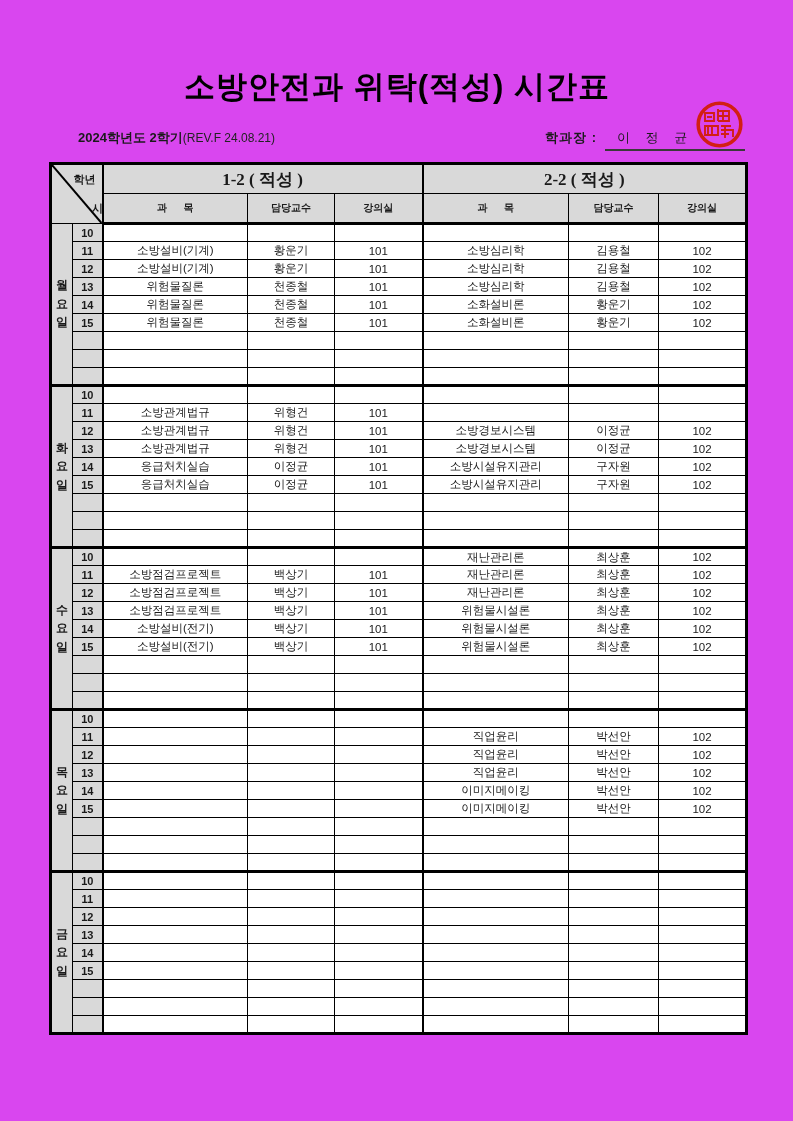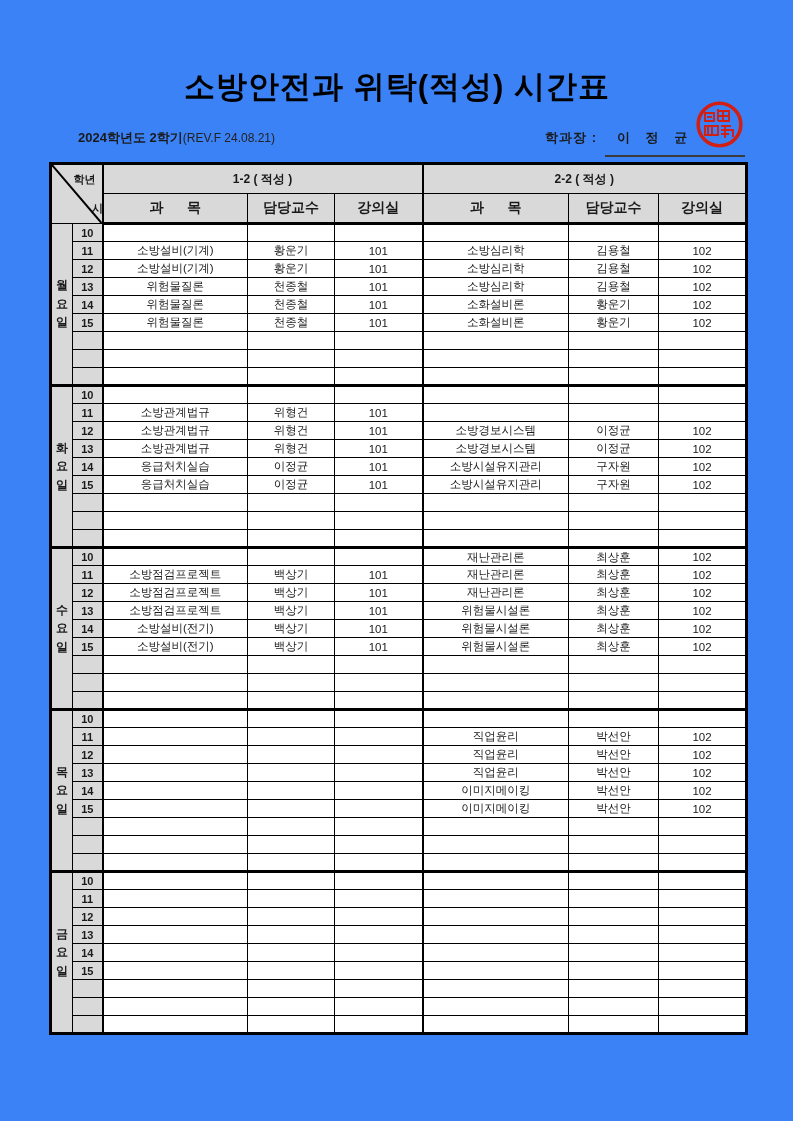--- a/index.html
+++ b/index.html
@@ -4,57 +4,57 @@
 <style>
   :root{
     --header-bg:#d9d9d9;
     --border:#000000;
     --ink:#1a1a1a;
     --stamp:#d21f14;
   }
   *{margin:0;padding:0;box-sizing:border-box;}
   html,body{background:#ffffff;}
   body{font-family:"Liberation Sans","DejaVu Sans",sans-serif;color:var(--ink);}
-  .page{position:relative;width:793px;height:1121px;background:#3b82f6;overflow:hidden;}
+  .page{position:relative;width:793px;height:1121px;background:#d946ef;overflow:hidden;}
 
   .title{
     position:absolute;top:66px;left:49px;width:696px;
     text-align:center;font-size:31px;font-weight:900;letter-spacing:1px;color:#000;
   }
 
   .meta-row{
     position:absolute;top:129px;left:49px;width:696px;
     display:flex;justify-content:space-between;align-items:baseline;
   }
   .meta-left{padding-left:29px;display:flex;align-items:baseline;justify-content:center;}
   .semester{font-size:13px;font-weight:bold;}
   .revision{font-size:12px;color:#222;}
   .meta-right{display:flex;align-items:baseline;}
   .head-label{font-size:13px;font-weight:bold;letter-spacing:1px;text-align:right;}
   .signature-line{
     display:inline-block;margin-left:8px;width:140px;
-    border-bottom:2px solid #3a3a3a;padding-bottom:8px;
-    font-size:13px;font-weight:bold;letter-spacing:6px;text-align:left;
+    border-bottom:2px solid #3a3a3a;padding-bottom:2px;
+    font-size:13px;font-weight:normal;letter-spacing:6px;text-align:left;
     padding-left:12px;white-space:nowrap;
   }
   .stamp{position:absolute;left:695px;top:100px;}
 
   table.timetable{
     position:absolute;left:49px;top:162px;width:696px;
     border-collapse:collapse;table-layout:fixed;
     border:3px solid var(--border);
   }
   .timetable th,.timetable td{
     border:1px solid var(--border);
     font-size:11.5px;text-align:center;vertical-align:middle;
     overflow:hidden;white-space:nowrap;
   }
   thead th{background:var(--header-bg);font-weight:bold;height:30px;}
-  th.group{font-size:12px;}
-  th.sub{font-size:14px;white-space:pre;}
+  th.group{font-size:17px;font-family:Liberation Serif, serif;}
+  th.sub{font-size:10px;white-space:pre;}
   th.corner{position:relative;border-right:2px solid var(--border);}
   th.sec,td.c3{border-left:2px solid var(--border);margin-top:45px;}
   thead tr.subhead th{border-bottom:3px solid var(--border);}
   .corner-top{position:absolute;top:7px;right:6px;font-size:11px;margin-left:40px;}
   .corner-bottom{position:absolute;bottom:7px;left:4px;font-size:11px;margin-left:36px;}
   .diag{position:absolute;inset:0;width:100%;height:100%;}
 
   tbody tr{height:18px;}
   td.day-cell{
     background:var(--header-bg);font-weight:bold;font-size:12px;

